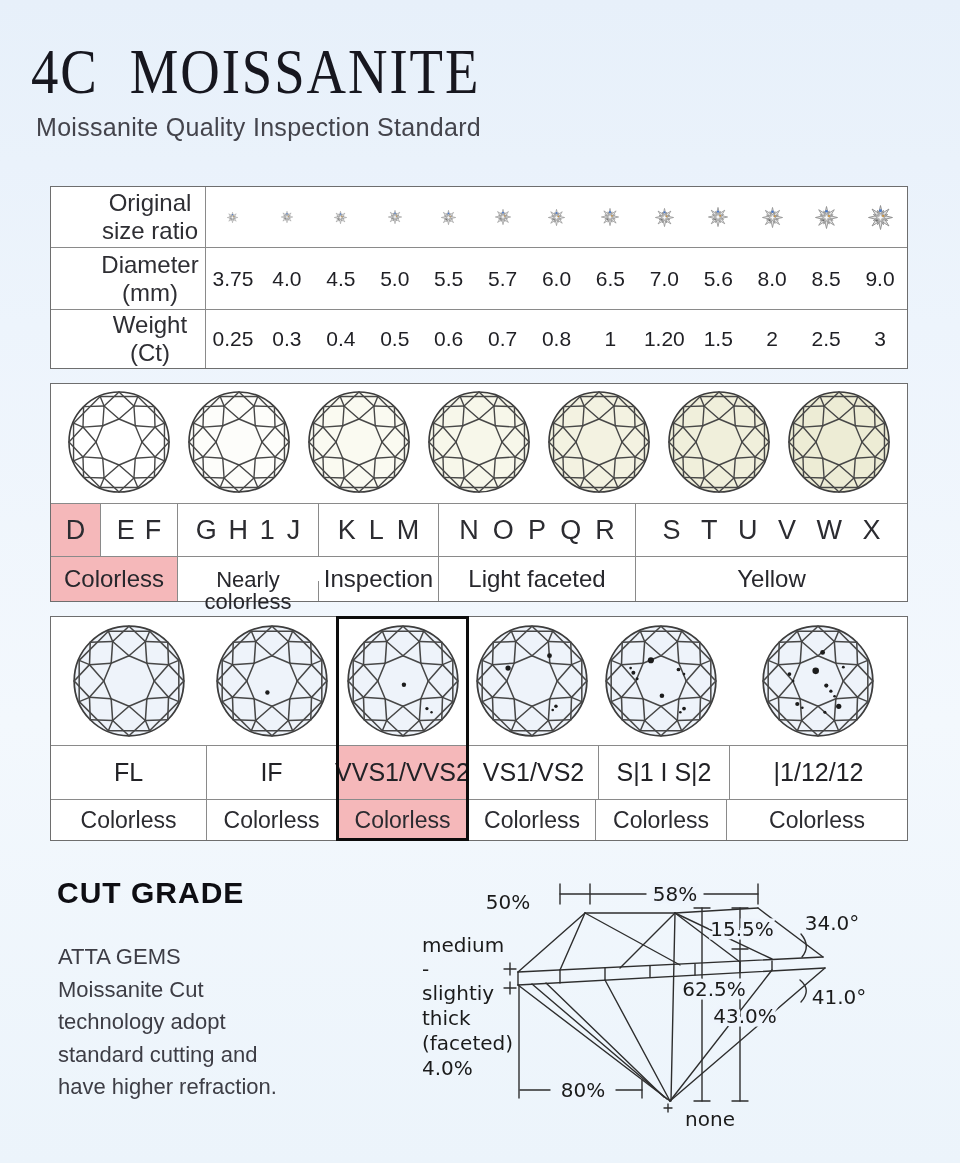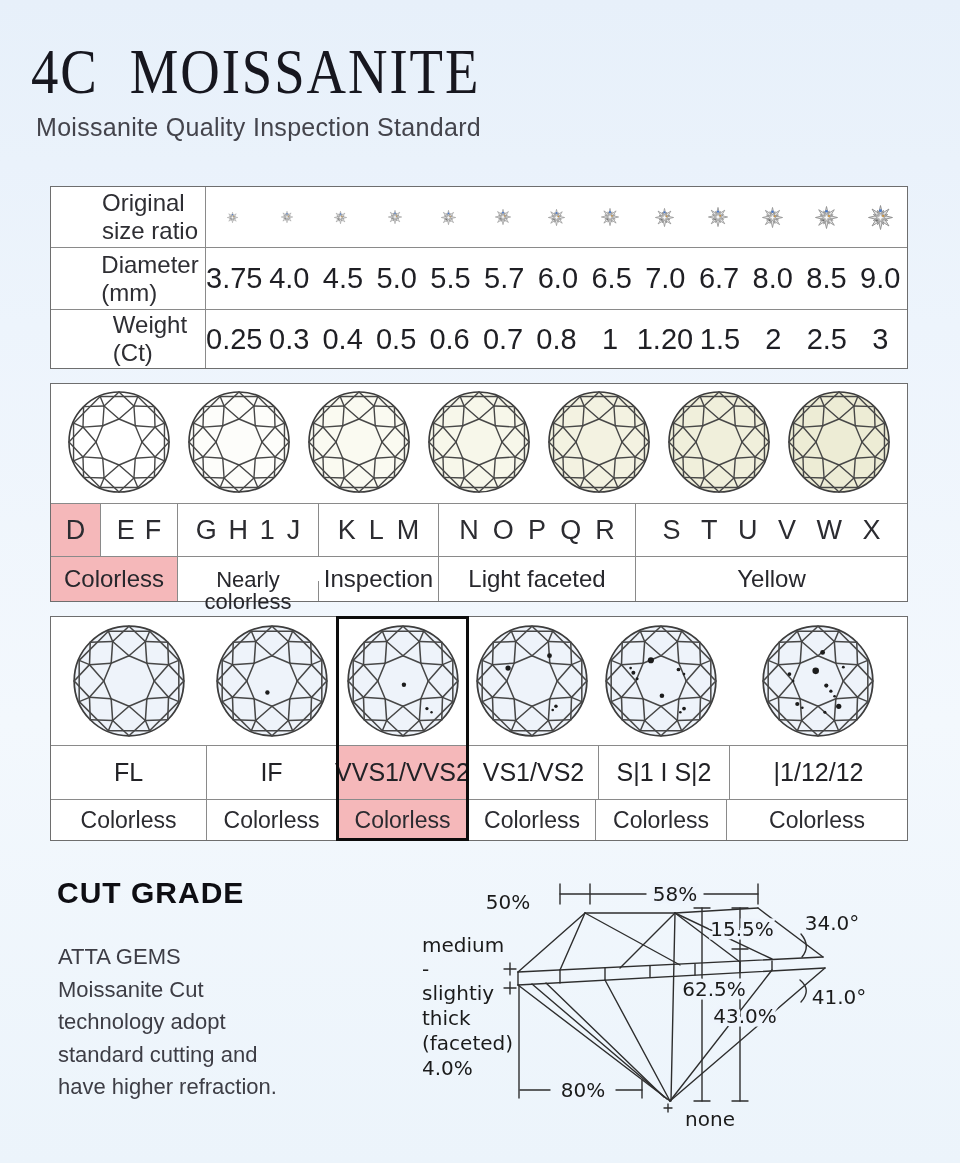--- a/index.html
+++ b/index.html
@@ -17,28 +17,28 @@
   }
   .subtitle{
     position:absolute; left:36px; top:113px; font-size:25px; color:#44444c; letter-spacing:.3px;
   }
   
   .panel{ position:absolute; left:50px; width:858px; background:#fff; border:1.6px solid #6e6e6e; box-sizing:border-box;}
   
   .t1{ top:186px; height:183px; display:grid; grid-template-columns:155px 1fr; grid-template-rows:61px 62px 1fr;}
   .t1 .hcell{
     border-right:1px solid #8a8a8a; border-bottom:1px solid #8a8a8a;
-    display:flex; align-items:center; justify-content:center; 
+    display:flex; align-items:center; justify-content:center; text-align:center;
     font-size:24px; color:#2e2e33; line-height:1.15; white-space:pre-line;padding-left:44px;
   }
   .t1 .hcell.last, .t1 .dcell.last{ border-bottom:none;}
   .t1 .dcell{
     border-bottom:1px solid #8a8a8a; display:flex; align-items:center;
   }
-  .t1 .dcell > span{ flex:1 1 0; text-align:center; font-size:29px; color:#1f1f24;}
+  .t1 .dcell > span{ flex:1 1 0; text-align:center; font-size:21px; color:#1f1f24;}
   .t1 .islot{ display:flex; align-items:center; justify-content:center;}
   
   .t2{ top:383px; height:219px;}
   .t2-diamonds{ height:119px; border-bottom:1px solid #8a8a8a; display:flex; justify-content:space-evenly; align-items:center;}
   .t2-letters{ height:52px; display:flex; border-bottom:1px solid #8a8a8a;}
   .t2-letters .lcell{
     border-right:1px solid #8a8a8a; box-sizing:border-box; display:flex; align-items:center; justify-content:space-evenly;
     font-size:27px; color:#2c2c31; padding:0 6px;
   }
   .t2-letters .lcell:last-child{ border-right:none;}
@@ -219,21 +219,21 @@
     <div class="dcell">
       <span>3.75</span>
         <span>4.0</span>
         <span>4.5</span>
         <span>5.0</span>
         <span>5.5</span>
         <span>5.7</span>
         <span>6.0</span>
         <span>6.5</span>
         <span>7.0</span>
-        <span>6.7</span>
+        <span>5.6</span>
         <span>8.0</span>
         <span>8.5</span>
         <span>9.0</span>
     </div>
     <div class="hcell last">Weight
 (Ct)</div>
     <div class="dcell last">
       <span>0.25</span>
         <span>0.3</span>
         <span>0.4</span>

